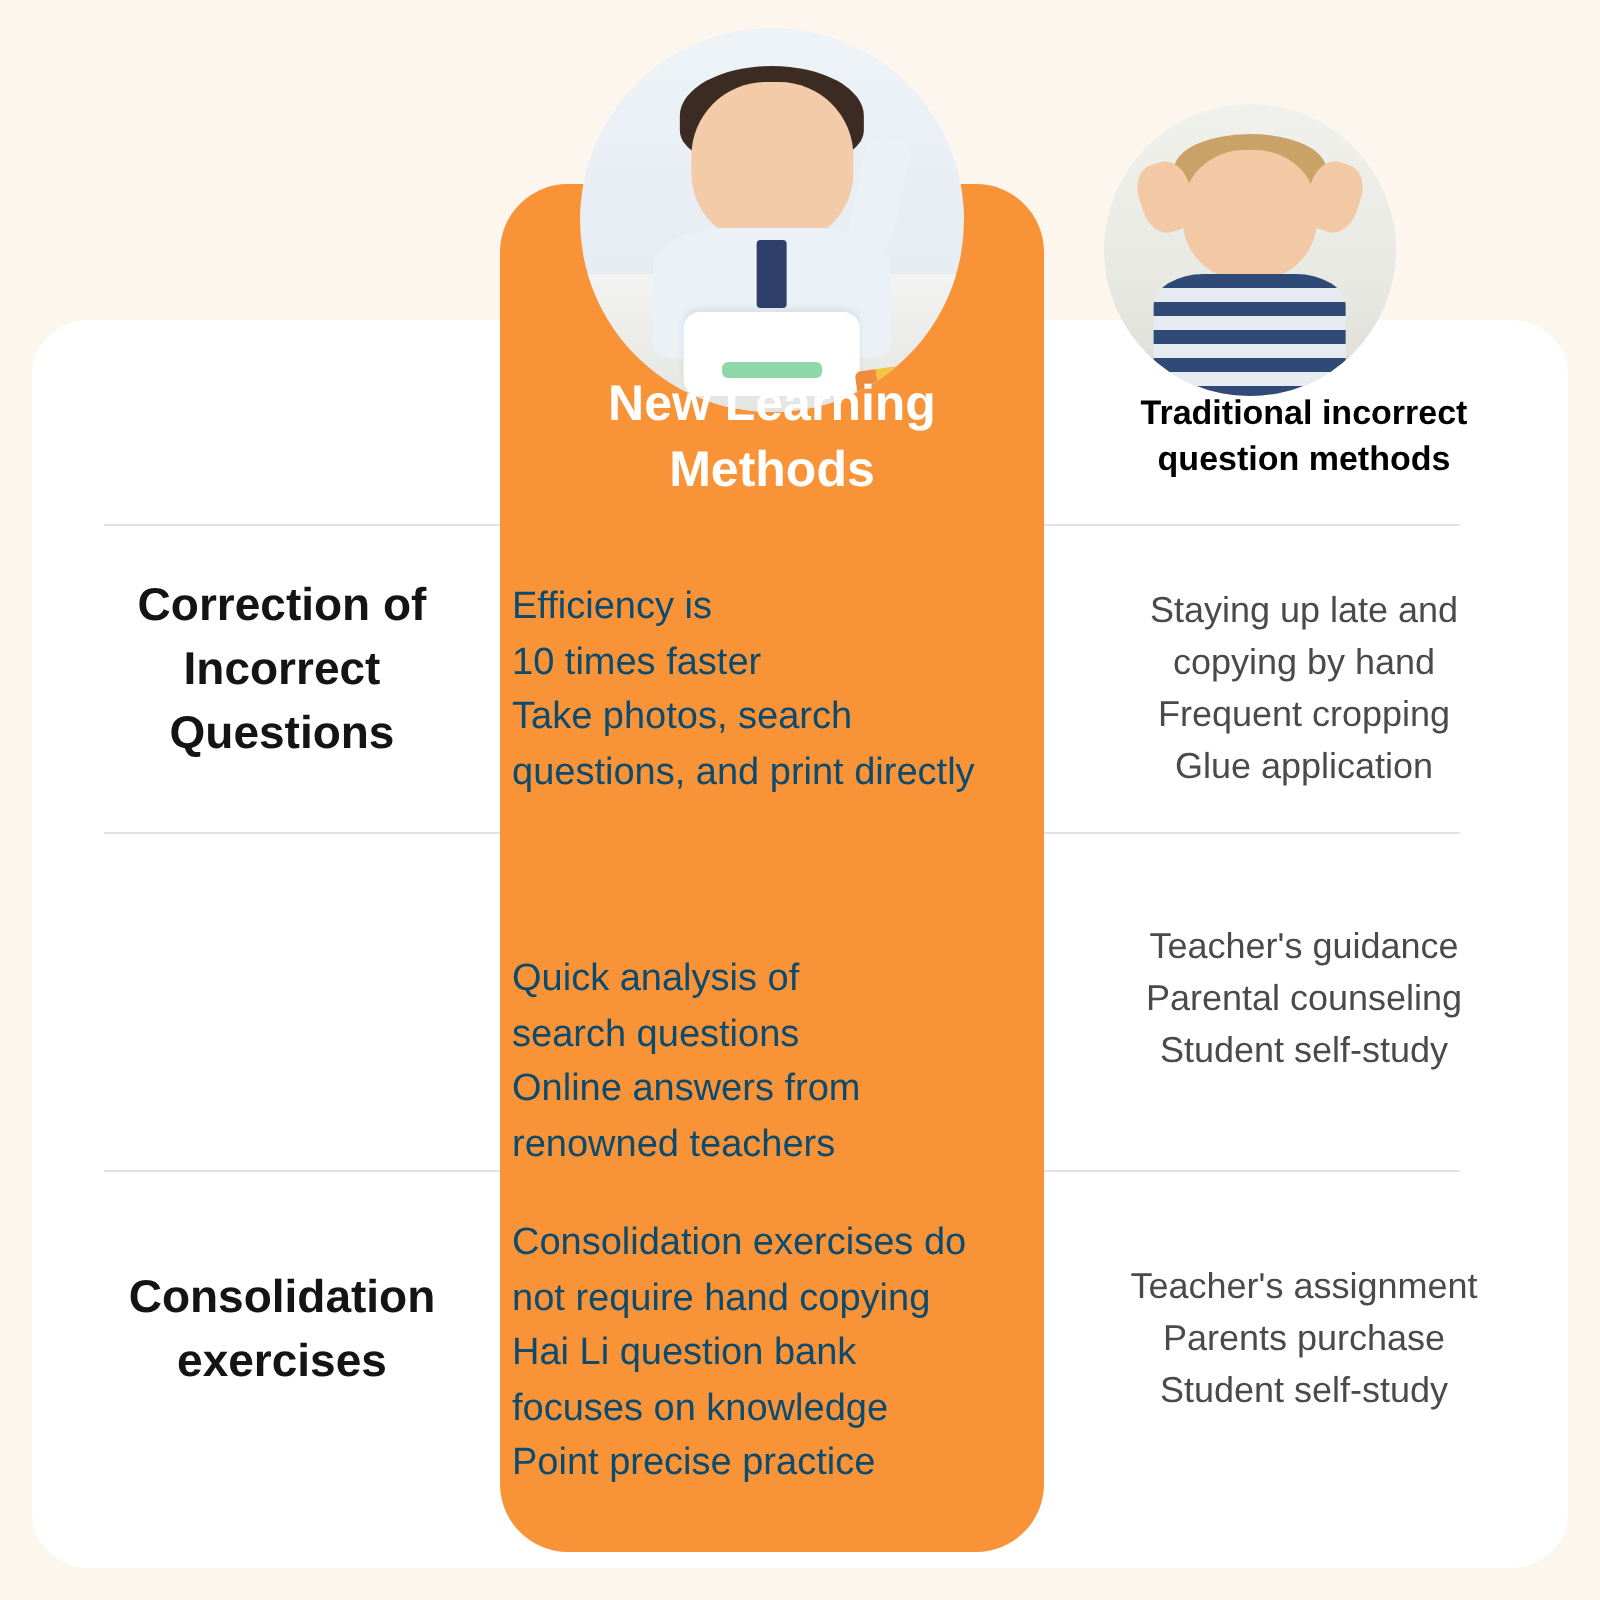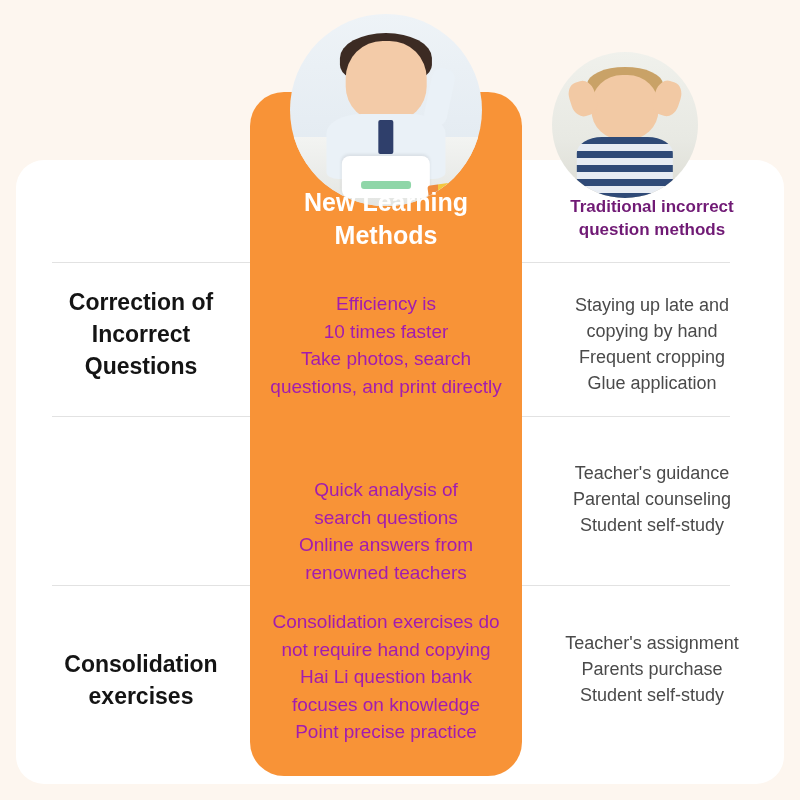--- a/index.html
+++ b/index.html
@@ -225,43 +225,43 @@
     font-size: 25px;
     font-weight: bold;
     line-height: 1.3;
   }
   .head-alt {
     position: absolute;
     left: 524px;
     top: 196px;
     width: 256px;
     text-align: center;
-    color: #701a75;
+    color: #000000;
     font-size: 17px;
     font-weight: bold;
     line-height: 1.35;
   }
 
   
   .row-label {
     position: absolute;
     left: 30px;
     width: 222px;
     text-align: center;
     color: #141414;
     font-size: 23px;
     font-weight: bold;
     line-height: 1.4;
   }
   .cell-main {
     position: absolute;
     left: 256px;
     width: 260px;
-    text-align: center;
-    color: #a21caf;
+    text-align: left;
+    color: #0c4a6e;
     font-size: 19px;
     line-height: 1.45;
   }
   .cell-alt {
     position: absolute;
     left: 524px;
     width: 256px;
     text-align: center;
     color: #4a4a4a;
     font-size: 18px;
@@ -326,21 +326,21 @@
 Glue application</div>
 
   <div class="cell-main nowrap-block" style="top:476px">Quick analysis of
 search questions
 Online answers from
 renowned teachers</div>
   <div class="cell-alt nowrap-block" style="top:460px">Teacher's guidance
 Parental counseling
 Student self-study</div>
 
-  <div class="row-label nowrap-block" style="top:648px">Consolidation
+  <div class="row-label nowrap-block" style="top:632px">Consolidation
 exercises</div>
   <div class="cell-main nowrap-block" style="top:608px">Consolidation exercises do
 not require hand copying
 Hai Li question bank
 focuses on knowledge
 Point precise practice</div>
   <div class="cell-alt nowrap-block" style="top:630px">Teacher's assignment
 Parents purchase
 Student self-study</div>
 

